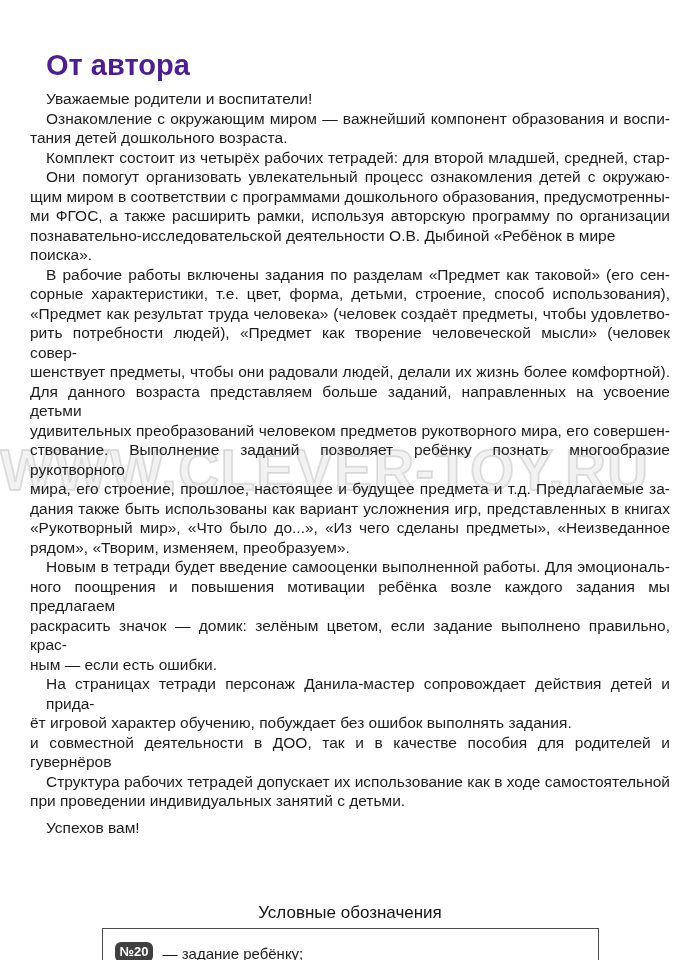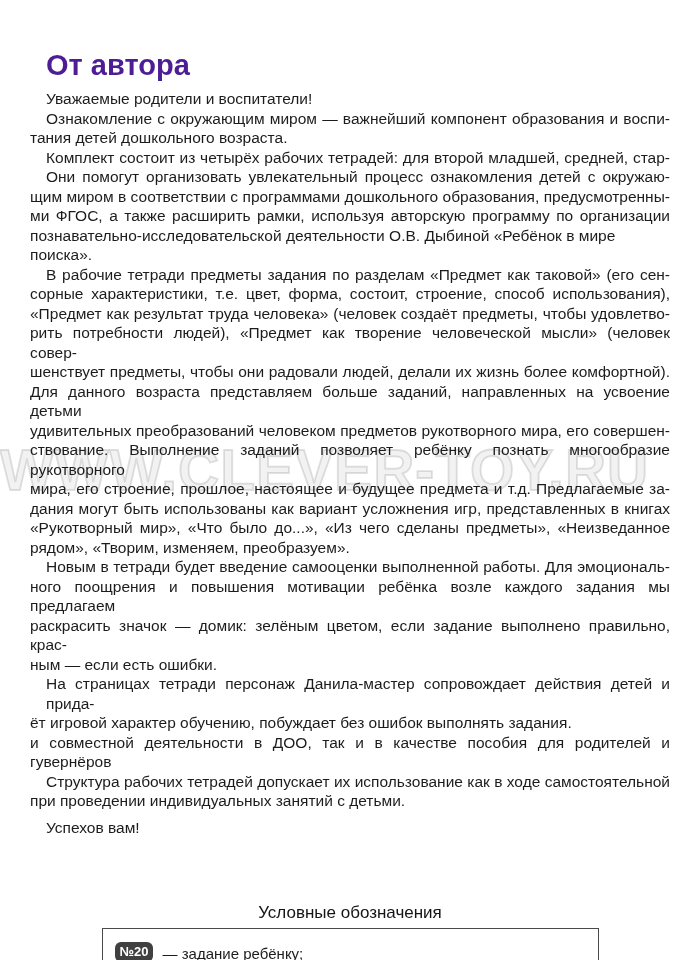--- a/index.html
+++ b/index.html
@@ -87,30 +87,30 @@
       <div class="para">
         <div class="pline jline indent">Комплект состоит из четырёх рабочих тетрадей: для второй младшей, средней, стар-</div>
       </div>
       <div class="para">
         <div class="pline jline indent">Они помогут организовать увлекательный процесс ознакомления детей с окружаю-</div>
         <div class="pline jline">щим миром в соответствии с программами дошкольного образования, предусмотренны-</div>
         <div class="pline jline">ми ФГОС, а также расширить рамки, используя авторскую программу по организации</div>
         <div class="pline lastline">познавательно-исследовательской деятельности О.В. Дыбиной «Ребёнок в мире поиска».</div>
       </div>
       <div class="para">
-        <div class="pline jline indent">В рабочие тетради предметы задания по разделам «Предмет как таковой» (его сен-</div>
-        <div class="pline jline">сорные характеристики, т.е. цвет, форма, состоит, строение, способ использования),</div>
+        <div class="pline jline indent">В рабочие работы включены задания по разделам «Предмет как таковой» (его сен-</div>
+        <div class="pline jline">сорные характеристики, т.е. цвет, форма, детьми, строение, способ использования),</div>
         <div class="pline jline">«Предмет как результат труда человека» (человек создаёт предметы, чтобы удовлетво-</div>
         <div class="pline jline">рить потребности людей), «Предмет как творение человеческой мысли» (человек совер-</div>
         <div class="pline jline">шенствует предметы, чтобы они радовали людей, делали их жизнь более комфортной).</div>
         <div class="pline jline">Для данного возраста представляем больше заданий, направленных на усвоение детьми</div>
         <div class="pline jline">удивительных преобразований человеком предметов рукотворного мира, его совершен-</div>
         <div class="pline jline">ствование. Выполнение заданий позволяет ребёнку познать многообразие рукотворного</div>
         <div class="pline jline">мира, его строение, прошлое, настоящее и будущее предмета и т.д. Предлагаемые за-</div>
-        <div class="pline jline">дания могут быть использованы как вариант усложнения игр, представленных в книгах</div>
+        <div class="pline jline">дания также быть использованы как вариант усложнения игр, представленных в книгах</div>
         <div class="pline jline">«Рукотворный мир», «Что было до...», «Из чего сделаны предметы», «Неизведанное</div>
         <div class="pline lastline">рядом», «Творим, изменяем, преобразуем».</div>
       </div>
       <div class="para">
         <div class="pline jline indent">Новым в тетради будет введение самооценки выполненной работы. Для эмоциональ-</div>
         <div class="pline jline">ного поощрения и повышения мотивации ребёнка возле каждого задания мы предлагаем</div>
         <div class="pline jline">раскрасить значок — домик: зелёным цветом, если задание выполнено правильно, крас-</div>
         <div class="pline lastline">ным — если есть ошибки.</div>
       </div>
       <div class="para">

